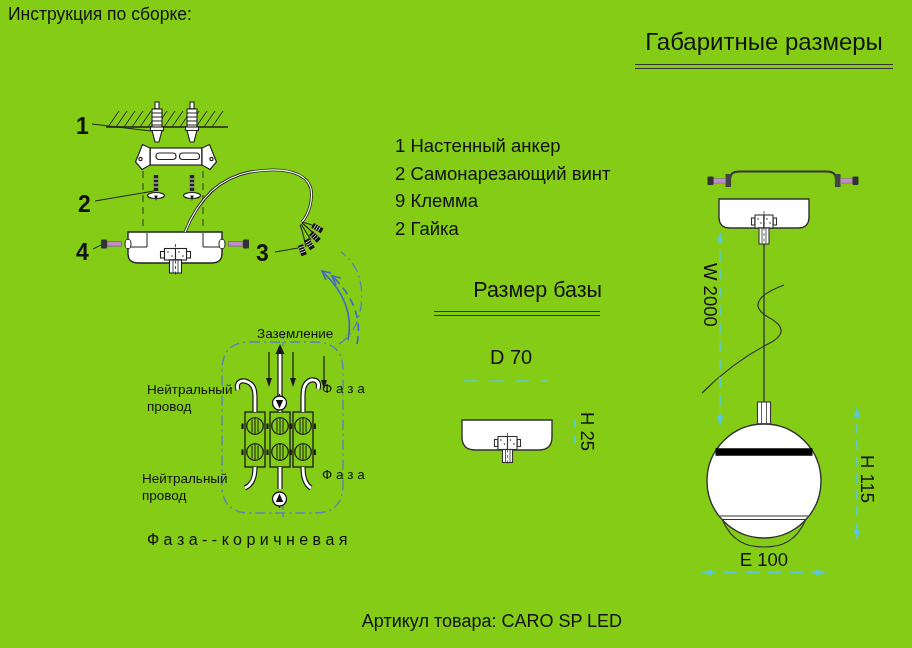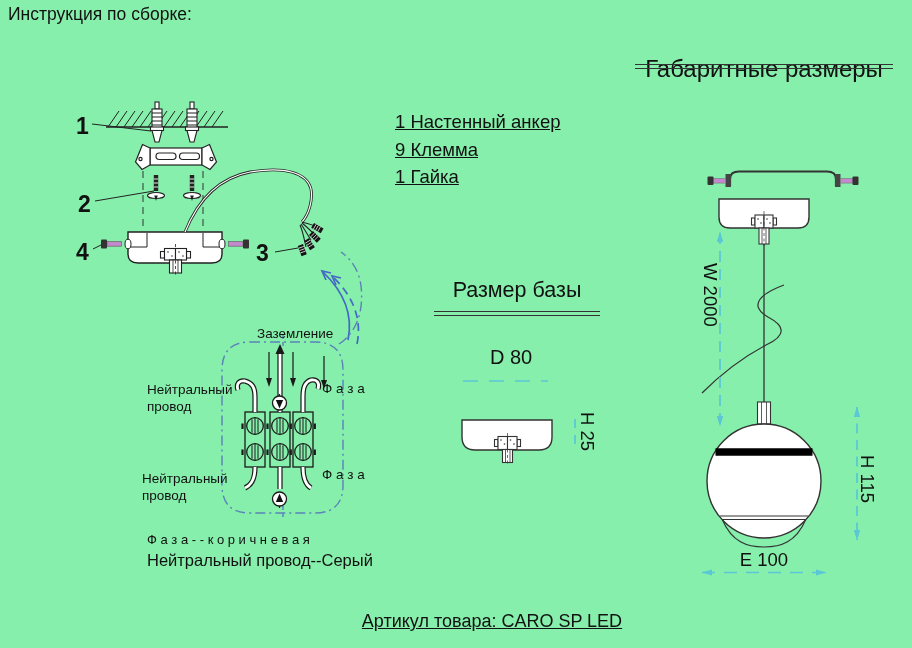--- a/index.html
+++ b/index.html
@@ -1,55 +1,56 @@
 <!DOCTYPE html>
 <html><head>
 <meta charset="utf-8">
 <style>
   html,body{margin:0;padding:0;background:#ffffff;}
   body{font-family:"Liberation Sans","DejaVu Sans",sans-serif;color:#111;}
-  .canvas{position:relative;width:912px;height:648px;background:#86efac;overflow:hidden;}
+  .canvas{position:relative;width:912px;height:648px;background:#84cc16;overflow:hidden;}
   .abs{position:absolute;}
   .page-title{left:8px;top:4px;font-size:17.5px;}
-  .dims-title{left:630px;top:28px;width:268px;text-align:center;font-size:24px;margin-top:27px;}
+  .dims-title{left:630px;top:28px;width:268px;text-align:center;font-size:24px;}
   .rule-dbl{height:3px;border-top:1.4px solid #333;border-bottom:1.4px solid #333;}
   .dims-rule{left:635px;top:64px;width:258px;}
-  .parts-list{left:395px;top:108px;font-size:18.5px;line-height:27.5px;text-decoration:underline;}
-  .base-title{left:432px;top:278px;width:170px;text-align:center;font-size:21.5px;}
+  .parts-list{left:395px;top:132px;font-size:18.5px;line-height:27.5px;}
+  .base-title{left:432px;top:278px;width:170px;text-align:right;font-size:21.5px;}
   .base-rule{left:434px;top:311px;width:166px;}
   .d80{left:459px;top:346px;width:104px;text-align:center;font-size:20px;}
   .wire-colors{left:147px;top:530px;line-height:20px;}
-  .wc-1{font-size:13px;}
+  .wc-1{font-size:16px;}
   .wc-2,.wc-3{font-size:16.5px;}
-  .article{left:292px;top:611px;width:400px;text-align:center;font-size:18px;text-decoration:underline;}
+  .article{left:292px;top:611px;width:400px;text-align:center;font-size:18px;}
   svg{position:absolute;overflow:visible;}
   svg text{font-family:"Liberation Sans","DejaVu Sans",sans-serif;fill:#111;}
   .callout{font-size:23px;font-weight:bold;}
   .wlabel{font-size:13.5px;}
   .dimtext{font-size:18.5px;}
 </style>
 </head>
 <body>
 
 <div class="canvas">
 
   <div class="abs page-title">Инструкция по сборке:</div>
 
   <div class="abs dims-title">Габаритные размеры</div>
   <div class="abs rule-dbl dims-rule"></div>
 
   <div class="abs parts-list">
     <div>1 Настенный анкер</div>
+    <div>2 Самонарезающий винт</div>
     <div>9 Клемма</div>
-    <div>1 Гайка</div>
+    <div>2 Гайка</div>
   </div>
 
   <div class="abs base-title">Размер базы</div>
   <div class="abs rule-dbl base-rule"></div>
-  <div class="abs d80">D 80</div>
+  <div class="abs d80">D 70</div>
 
   <svg style="left:50px;top:90px;" width="345" height="440" viewBox="0 0 345 440">
 
     <g stroke="#222" fill="none">
       <path stroke-width="1" d="M58 37 l11 -16 M66 37 l11 -16 M74 37 l11 -16 M82 37 l11 -16 M90 37 l11 -16 M98 37 l11 -16 M106 37 l11 -16 M114 37 l11 -16 M122 37 l11 -16 M130 37 l11 -16 M138 37 l11 -16 M146 37 l11 -16 M154 37 l11 -16 M162 37 l11 -16"></path>
       <path stroke-width="1.6" d="M56 37 H178"></path>
     </g>
 
     <g stroke="#222" fill="#fff" stroke-width="1.1">
       <rect x="105" y="12" width="4" height="7"></rect>
@@ -303,18 +304,17 @@
     <g>
       <text class="dimtext" x="104" y="421" text-anchor="middle">E 100</text>
       <path d="M42 427.5 H166" stroke="#5bc6d6" stroke-width="1.7" stroke-dasharray="13 9" fill="none"></path>
       <polygon points="52,424.4 52,430.6 41.5,427.5" fill="#5bc6d6"></polygon>
       <polygon points="156,424.4 156,430.6 166.5,427.5" fill="#5bc6d6"></polygon>
     </g>
   </svg>
 
   <div class="abs wire-colors">
     <div class="wc-1">Ф а з а - - к о р и ч н е в а я</div>
-    <div class="wc-2">Нейтральный провод--Серый</div>
   </div>
 
   <div class="abs article">Артикул товара: CARO SP LED</div>
 
 </div>
 
 </body></html>

